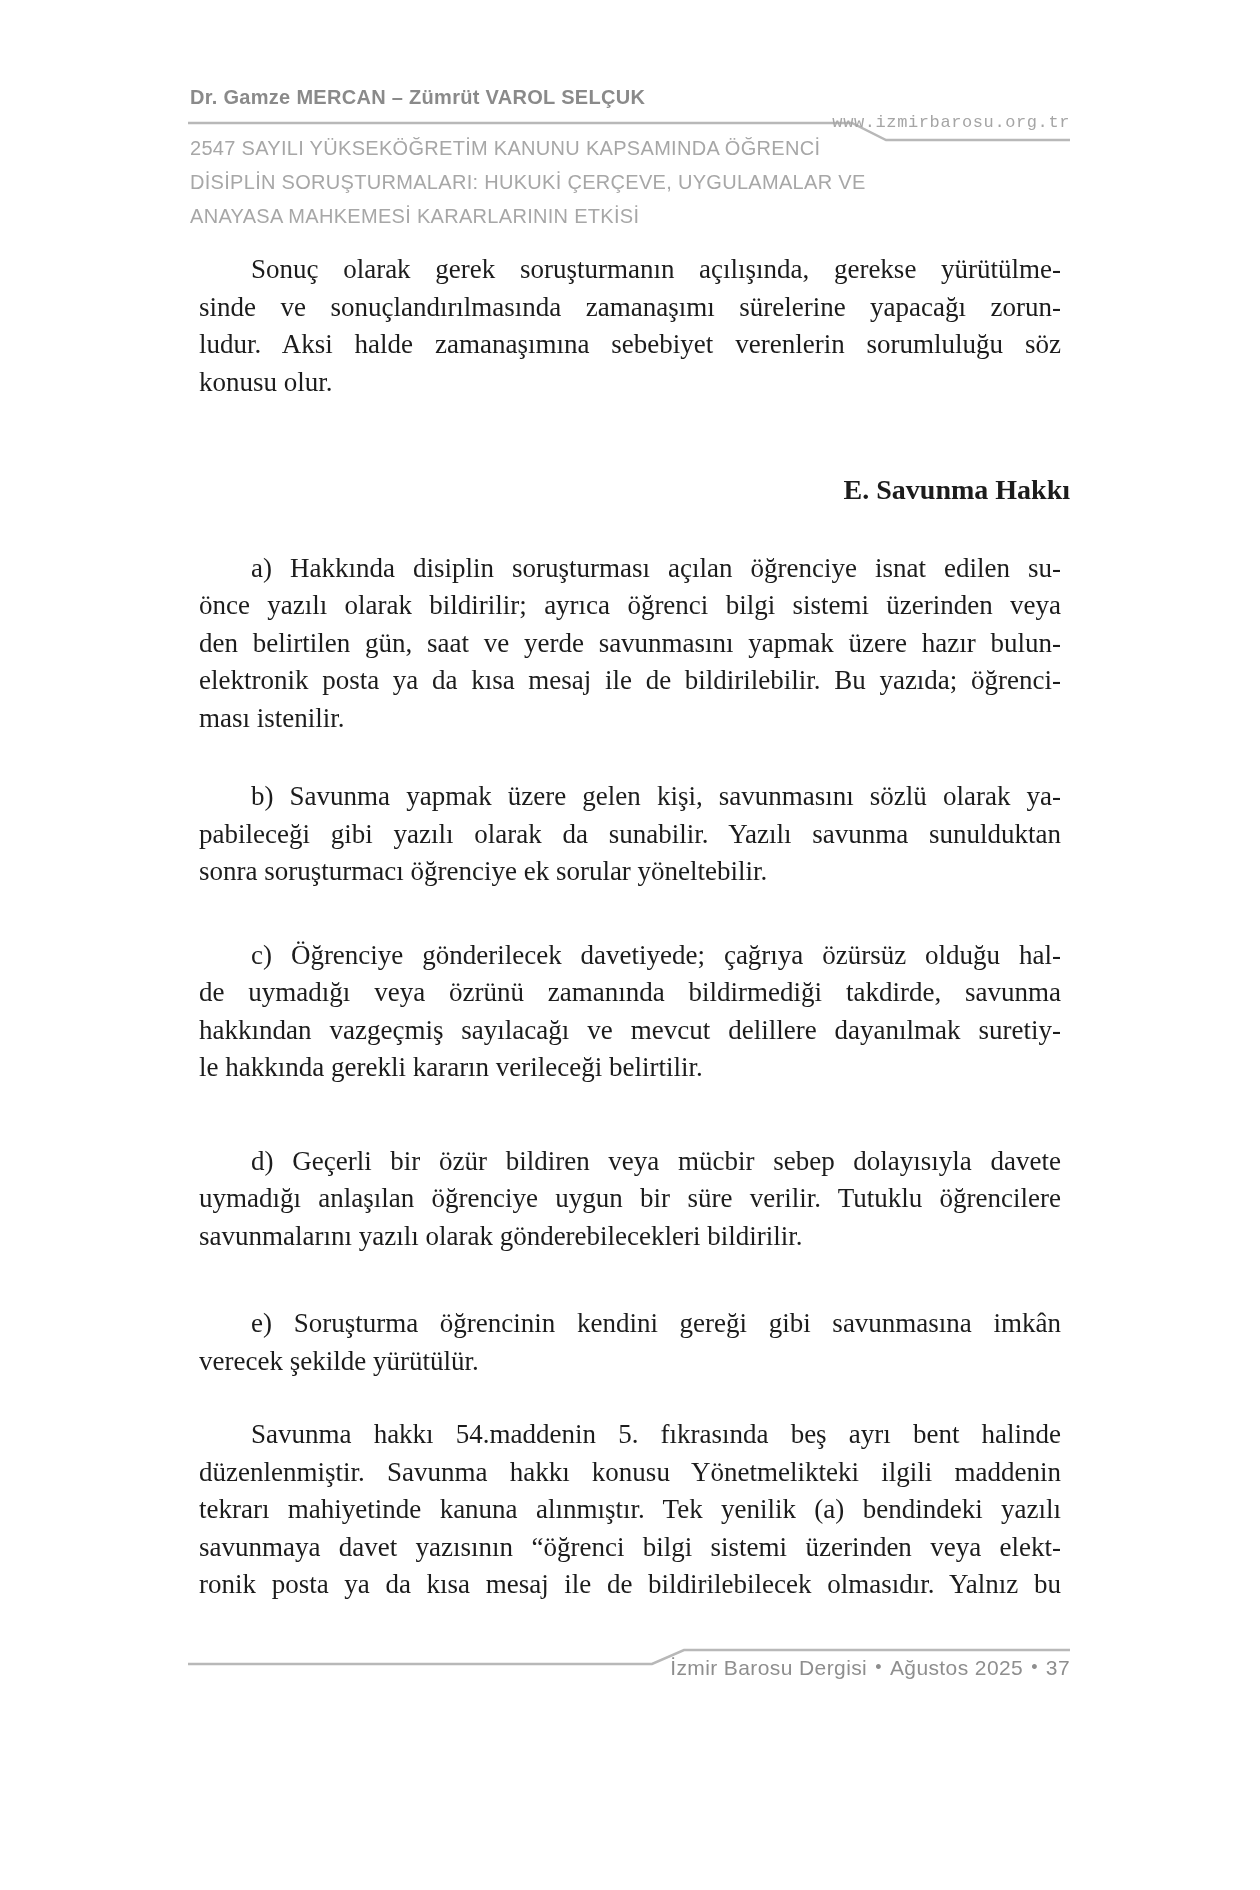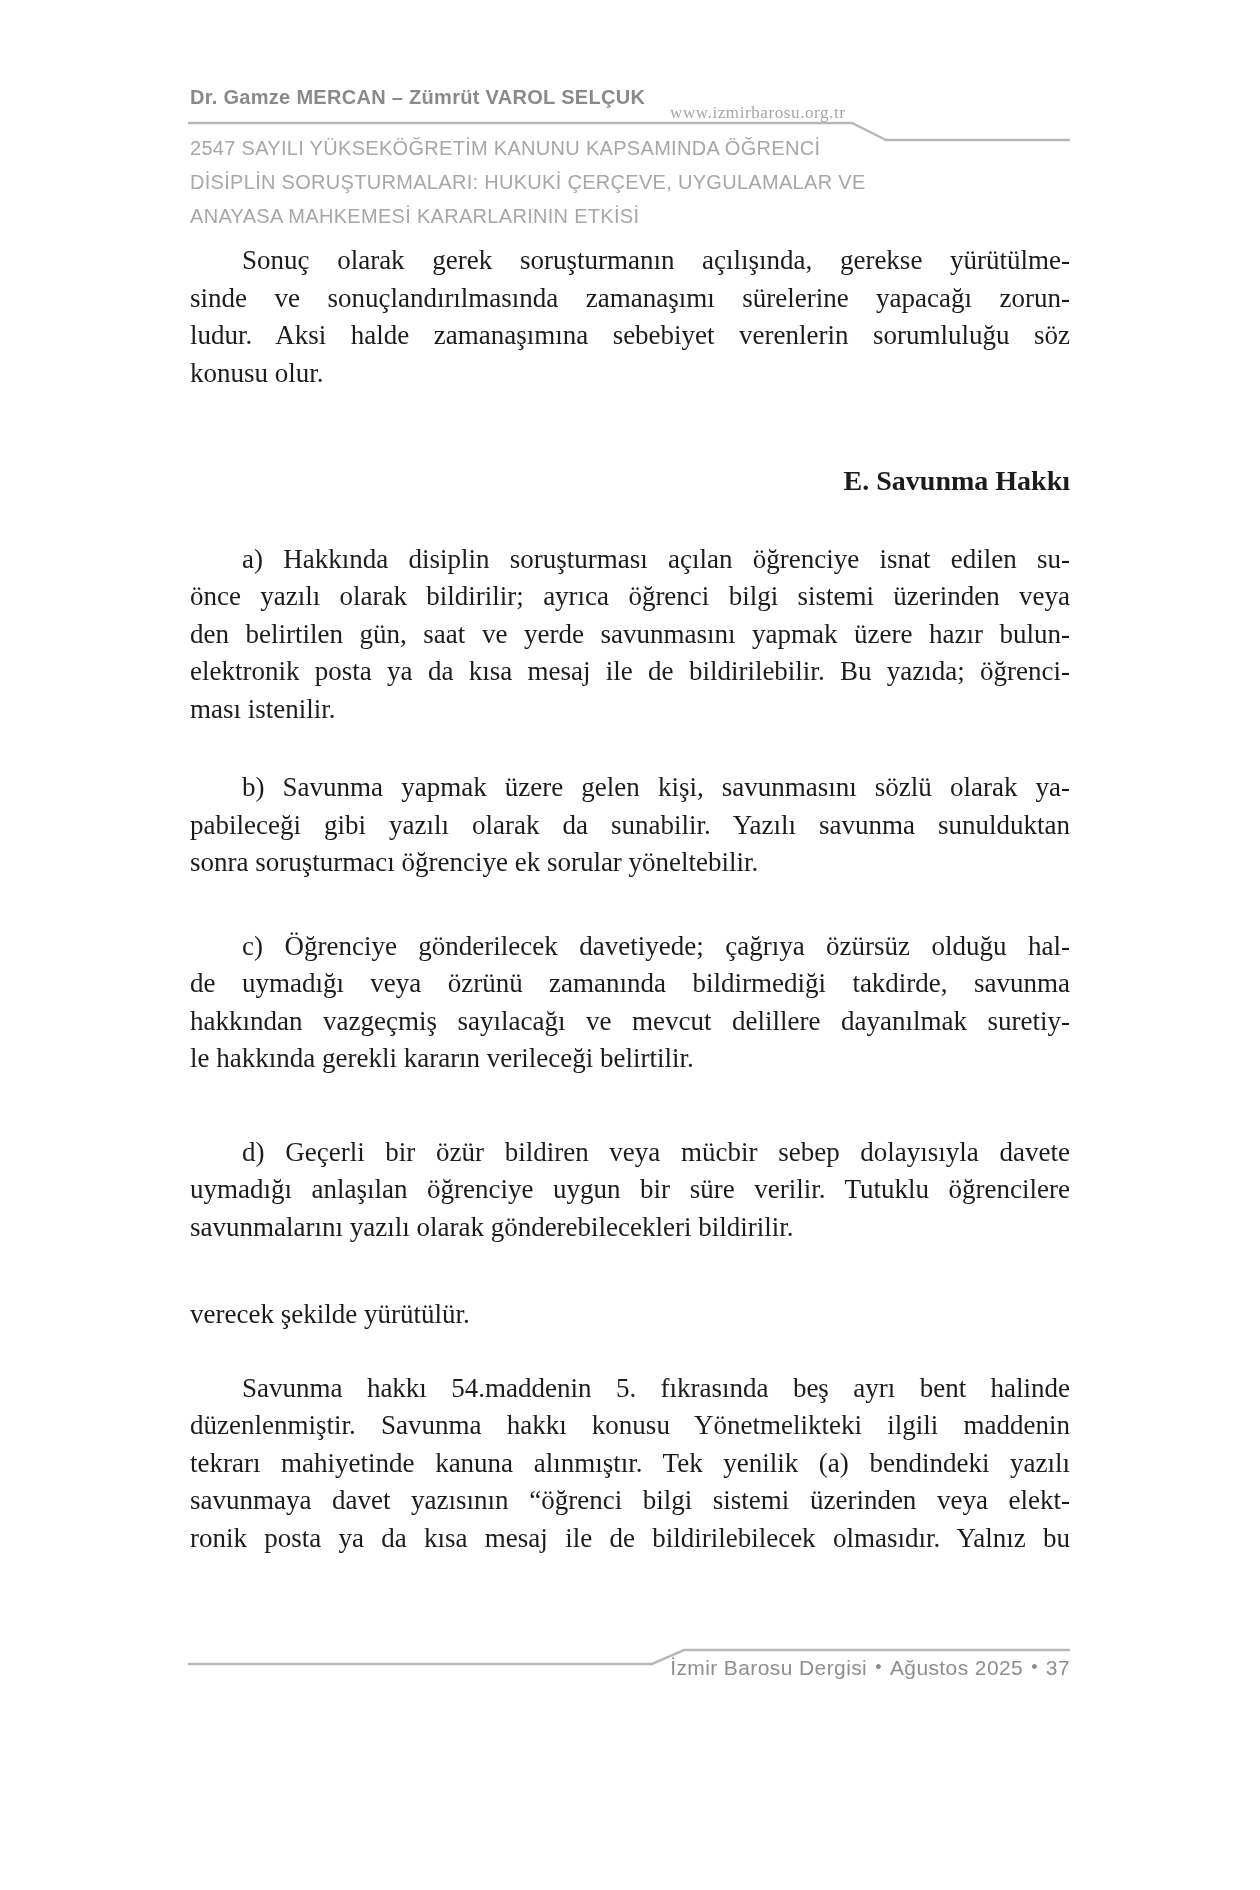--- a/index.html
+++ b/index.html
@@ -13,36 +13,36 @@
   .page{position:absolute;inset:0;}
 
   
   .authors{
     position:absolute;left:190px;top:86px;width:700px;
     font-family:"Liberation Sans", sans-serif;font-weight:bold;
     font-size:20px;letter-spacing:.3px;color:var(--author);
   }
   .header-rule{position:absolute;left:0;top:0;width:1260px;height:200px;pointer-events:none;}
   .site-url{
-    position:absolute;right:190px;top:103px;width:400px;
-    font-family:Liberation Serif, serif;font-size:17px;
+    position:absolute;right:190px;top:113px;width:400px;text-align:right;
+    font-family:Liberation Mono, monospace;font-size:17px;
     letter-spacing:.6px;color:var(--url);
   }
   .article-title{
     position:absolute;left:190px;top:131px;width:760px;
     font-family:"Liberation Sans", sans-serif;font-size:20px;line-height:34px;
     letter-spacing:.3px;color:var(--title);
   }
 
   
   .body-content{
     position:absolute;left:190px;top:242px;width:880px;
     font-size:27px;line-height:37.5px;color:var(--ink);
   }
-  .para{margin:0;}
+  .para{margin:9px;}
   .body-line{
     text-align:justify;text-align-last:justify;
     -moz-text-align-last:justify;
   }
   .body-line.first{text-indent:52px;}
   .body-line.endline{text-align-last:left;-moz-text-align-last:left;}
   .heading{
     font-weight:bold;font-size:28px;text-indent:52px;color:var(--ink);
   }
   .block-1{margin-top:70px;text-align:right;}
@@ -107,20 +107,21 @@
         <div class="body-line">de uymadığı veya özrünü zamanında bildirmediği takdirde, savunma</div>
         <div class="body-line">hakkından vazgeçmiş sayılacağı ve mevcut delillere dayanılmak suretiy-</div>
         <div class="body-line endline">le hakkında gerekli kararın verileceği belirtilir.</div>
       </div>
       <div class="para block-5">
         <div class="body-line first">d) Geçerli bir özür bildiren veya mücbir sebep dolayısıyla davete</div>
         <div class="body-line">uymadığı anlaşılan öğrenciye uygun bir süre verilir. Tutuklu öğrencilere</div>
         <div class="body-line endline">savunmalarını yazılı olarak gönderebilecekleri bildirilir.</div>
       </div>
       <div class="para block-6">
+        <div class="body-line first">e) Soruşturma öğrencinin kendini gereği gibi savunmasına imkân</div>
         <div class="body-line endline">verecek şekilde yürütülür.</div>
       </div>
       <div class="para block-7">
         <div class="body-line first">Savunma hakkı 54.maddenin 5. fıkrasında beş ayrı bent halinde</div>
         <div class="body-line">düzenlenmiştir. Savunma hakkı konusu Yönetmelikteki ilgili maddenin</div>
         <div class="body-line">tekrarı mahiyetinde kanuna alınmıştır. Tek yenilik (a) bendindeki yazılı</div>
         <div class="body-line">savunmaya davet yazısının “öğrenci bilgi sistemi üzerinden veya elekt-</div>
         <div class="body-line">ronik posta ya da kısa mesaj ile de bildirilebilecek olmasıdır. Yalnız bu</div>
       </div>
     </div>

